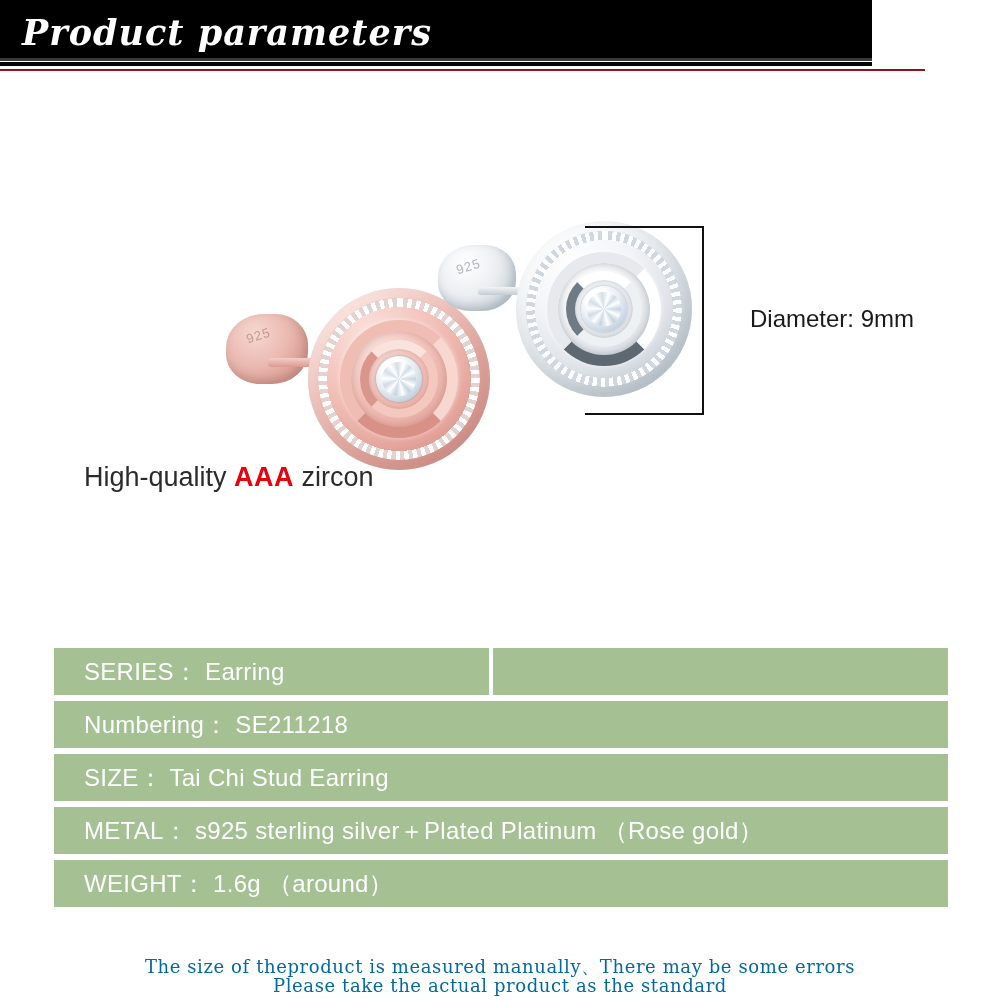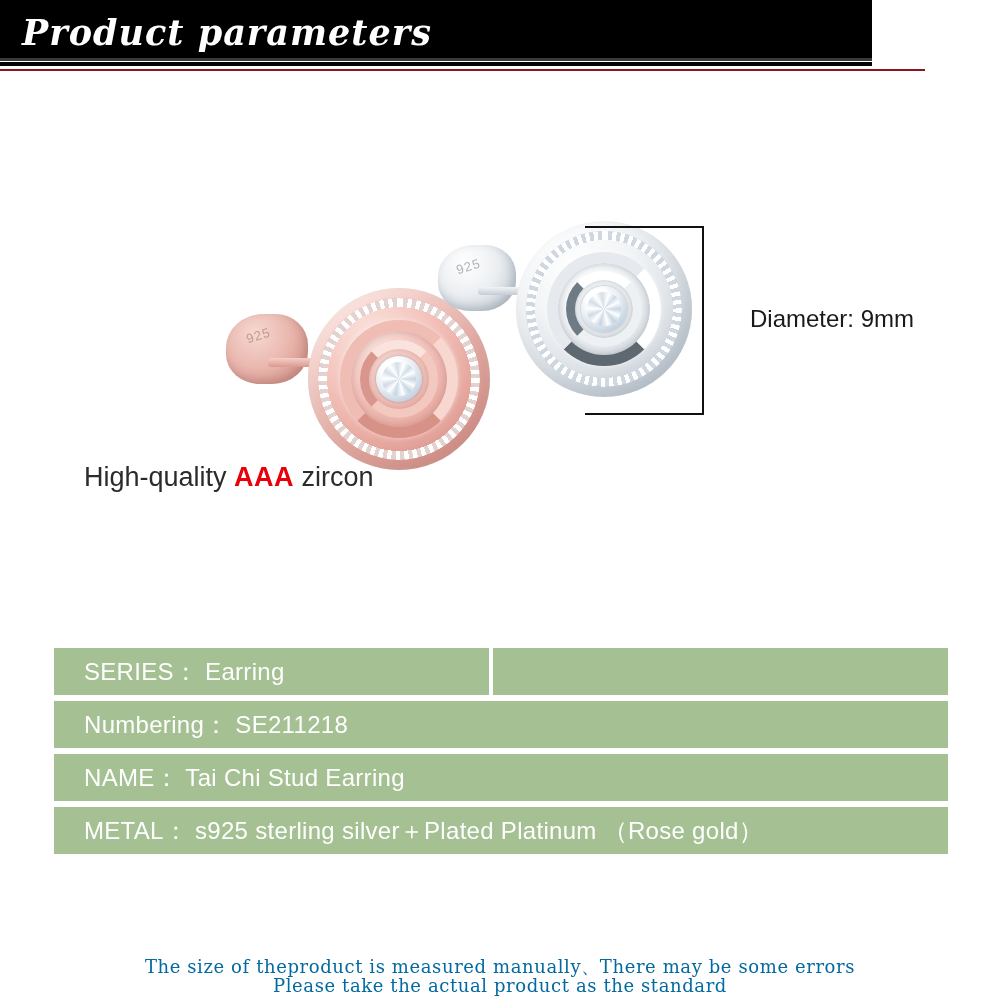--- a/index.html
+++ b/index.html
@@ -360,23 +360,26 @@
 
 <div id="spec-table">
   <div class="spec-row" id="spec-row-series">
     <span class="spec-text">SERIES： Earring</span>
     <span class="spec-divider"></span>
   </div>
   <div class="spec-row">
     <span class="spec-text">Numbering： SE211218</span>
   </div>
   <div class="spec-row">
-    <span class="spec-text">NAME： Tai Chi Stud Earring</span>
+    <span class="spec-text">SIZE： Tai Chi Stud Earring</span>
   </div>
   <div class="spec-row">
     <span class="spec-text">METAL： s925 sterling silver＋Plated Platinum （Rose gold）</span>
+  </div>
+  <div class="spec-row">
+    <span class="spec-text">WEIGHT： 1.6g （around）</span>
   </div>
 </div>
 
 <div id="footer-note">
   <span class="note-line">The size of theproduct is measured manually、There may be some errors</span>
   <span class="note-line">Please take the actual product as the standard</span>
 </div>
 
 </body></html>

